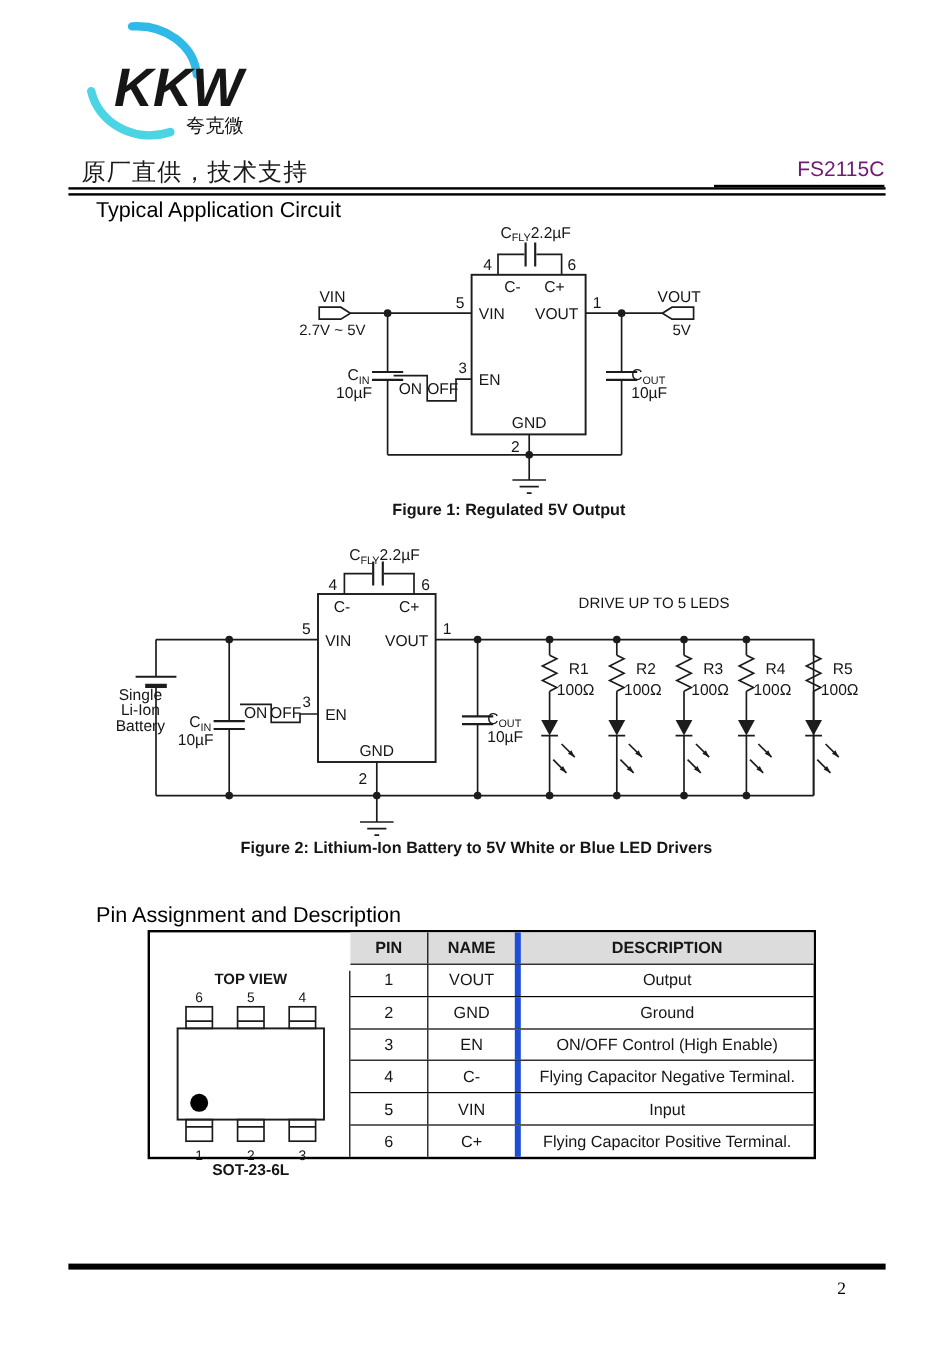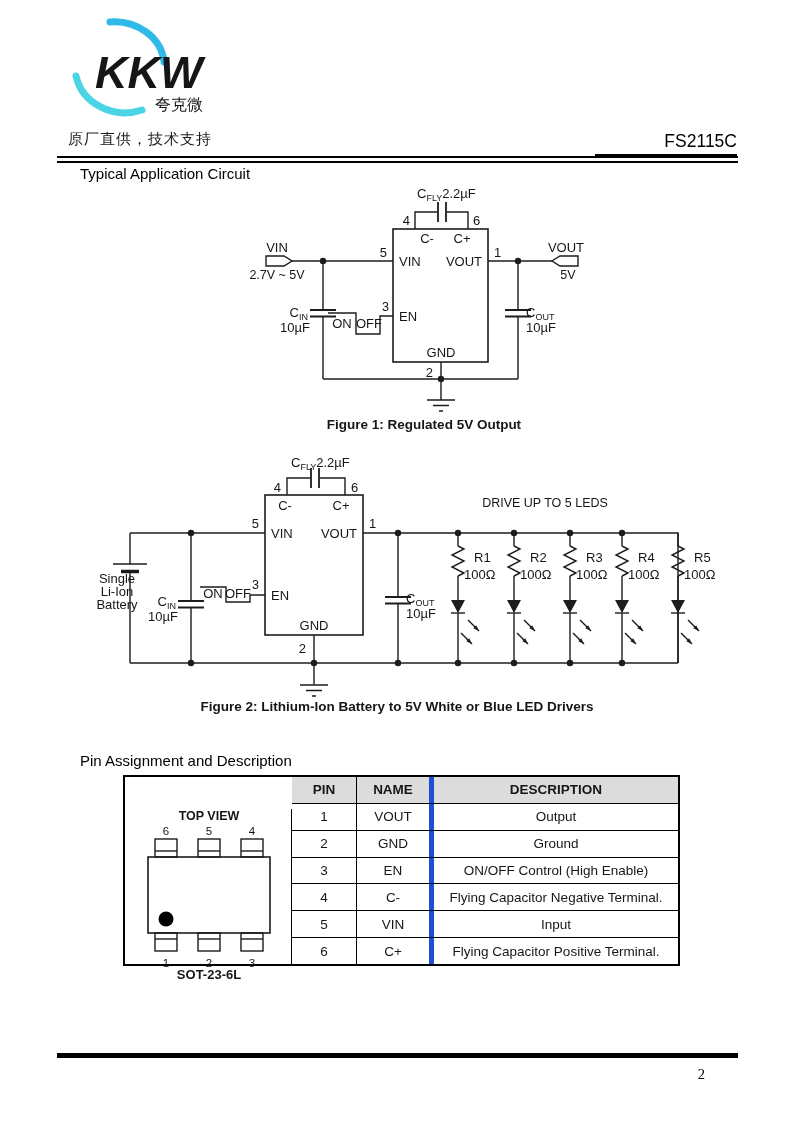--- a/index.html
+++ b/index.html
@@ -2,25 +2,25 @@
 <html><head>
 <meta charset="utf-8">
 <style>
   html,body{margin:0;padding:0;}
   body{
     width:793px;height:1122px;position:relative;background:#ffffff;
     font-family:"Liberation Sans",sans-serif;color:#161616;overflow:hidden;
   }
   .abs{position:absolute;}
   
-  .tagline{left:68px;top:130px;font-size:15px;font-family:"Liberation Serif",serif;color:#1a1a1a;letter-spacing:1px;}
+  .tagline{left:68px;top:130px;font-size:20px;font-family:"Liberation Serif",serif;color:#1a1a1a;letter-spacing:1px;}
   .partnum{left:595px;top:131px;width:142px;text-align:right;font-size:17.5px;
-           border-bottom:2px solid #000;padding-bottom:2px;color:#000000;}
+           border-bottom:2px solid #000;padding-bottom:2px;color:#701a75;}
   .double-rule{left:57px;top:156px;width:681px;height:3px;border-top:2px solid #000;border-bottom:2px solid #000;}
-  .section-heading{left:80px;font-size:15px;font-weight:500;color:#000;}
+  .section-heading{left:80px;font-size:18px;font-weight:500;color:#000;}
   .h1{top:165px;}
   .h2{top:736px;margin-top:16px;}
   
   svg text{font-family:"Liberation Sans",sans-serif;fill:#161616;}
   
   .pin-table{left:123px;top:775px;width:557px;height:191px;border:2px solid #000;display:flex;box-sizing:border-box;background:#fff;}
   .pkg-cell{width:166px;border-right:1px solid #000;display:flex;align-items:center;justify-content:center;margin-top:32px;}
   .tbl-right{flex:1;display:flex;flex-direction:column;}
   .tbl-row{flex:1;display:flex;border-top:1px solid #000;align-items:stretch;}
   .tbl-row:first-child{border-top:none;background:#dcdcdc;font-weight:bold;}

